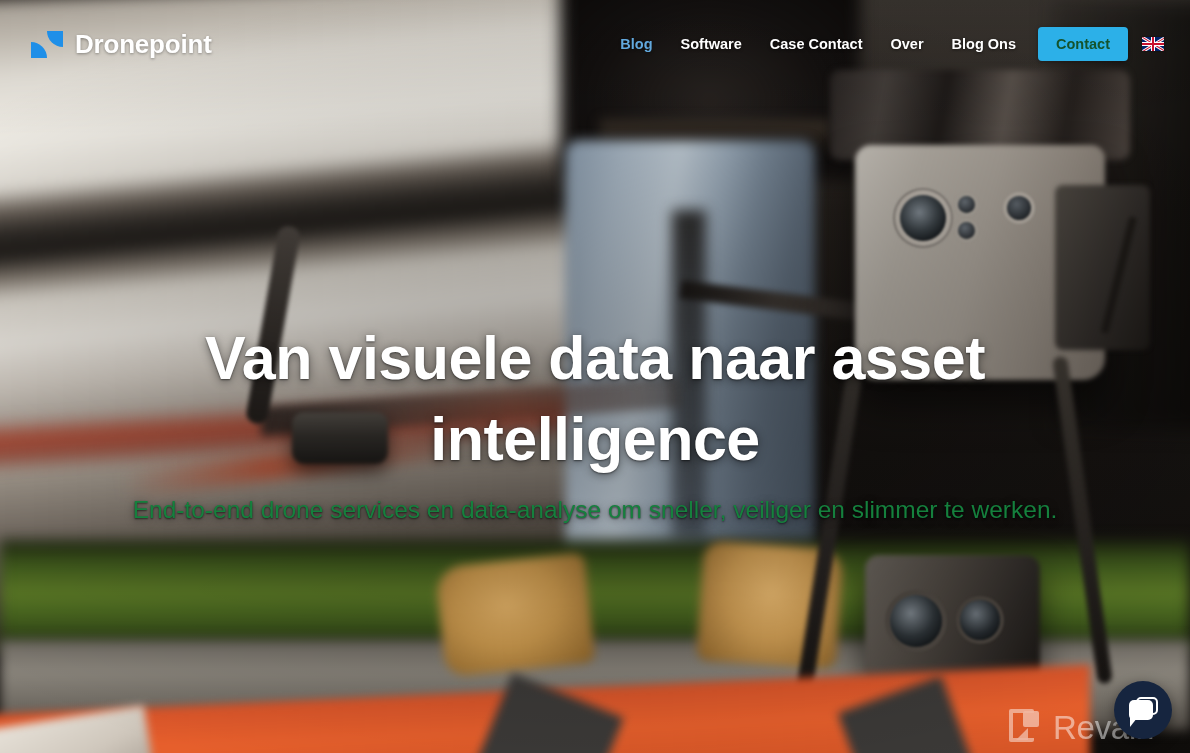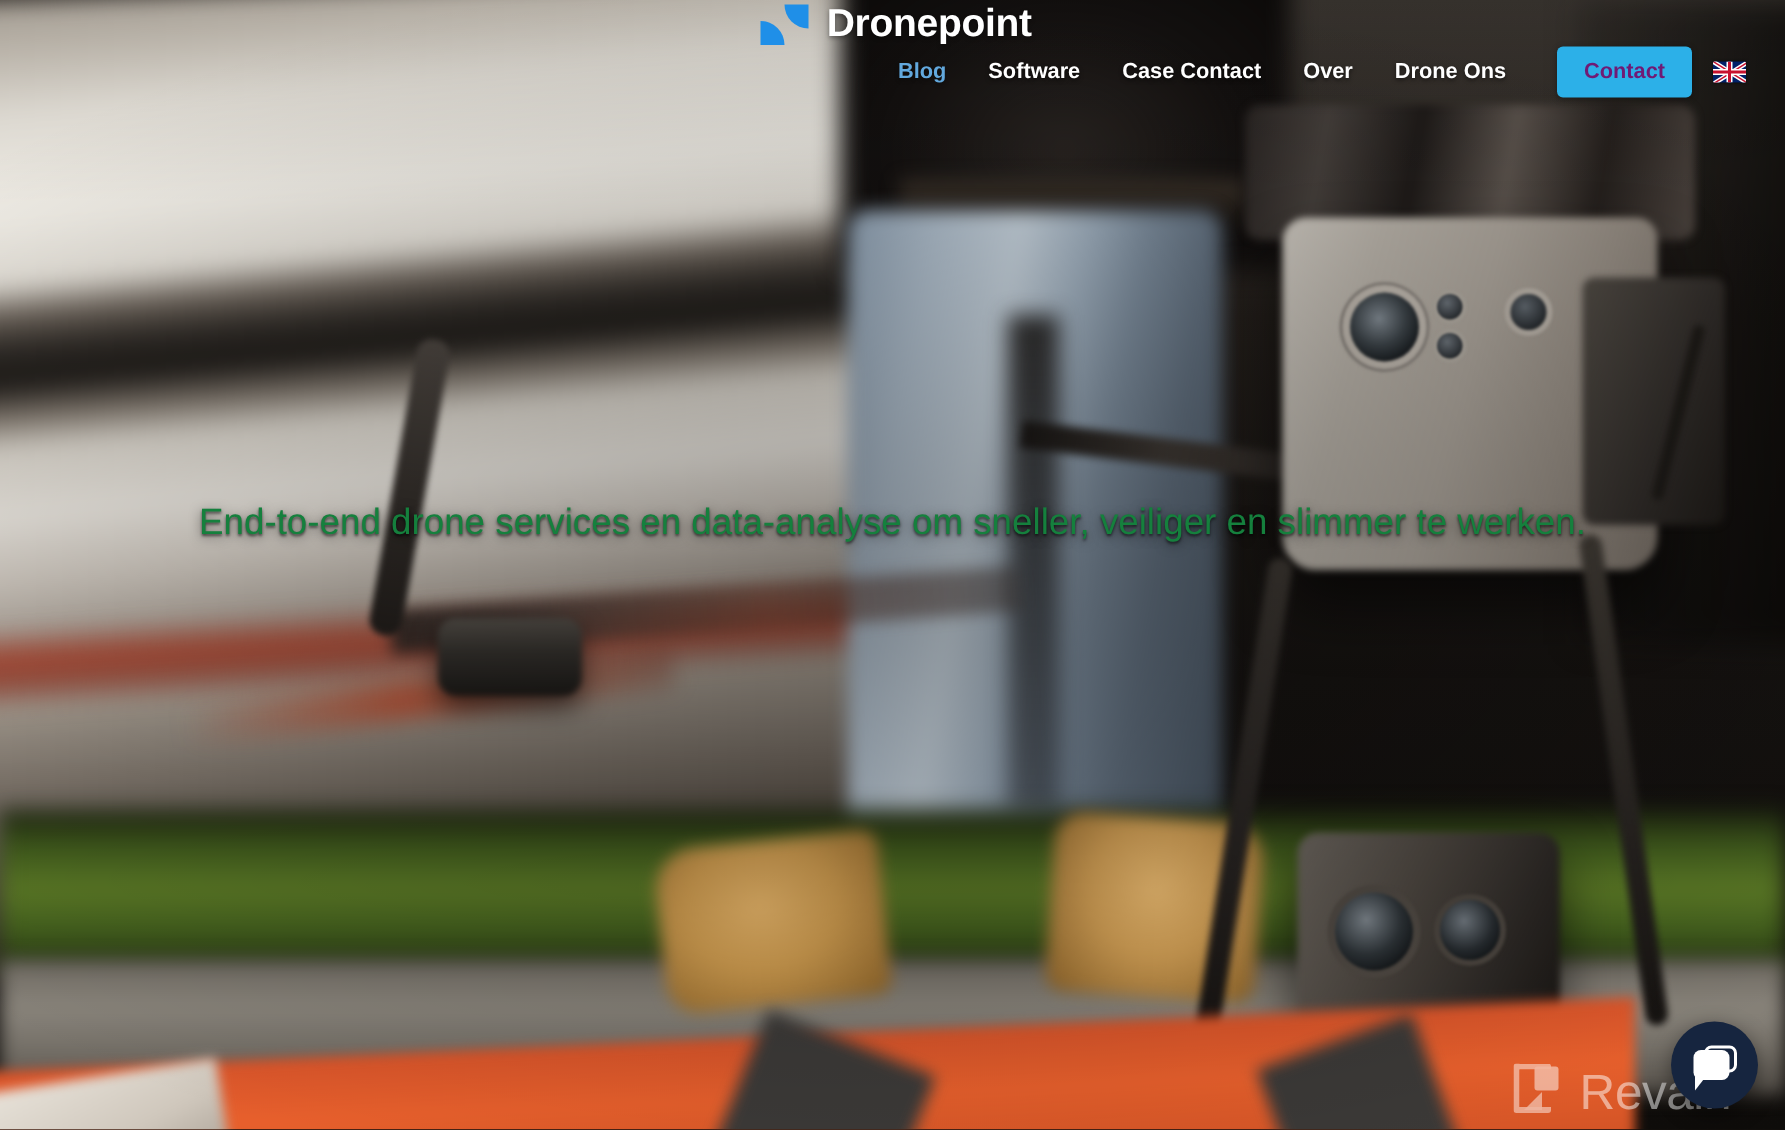--- a/index.html
+++ b/index.html
@@ -264,21 +264,20 @@
       radial-gradient(ellipse 70% 55% at 50% 52%, rgba(0,0,0,.30) 0%, rgba(0,0,0,.12) 60%, rgba(0,0,0,0) 100%),
       linear-gradient(180deg, rgba(0,0,0,.10) 0%, rgba(0,0,0,0) 18%);
   }
 
   
   .header {
     position:absolute; left:0; top:0; width:100%; height:88px;
     display:flex; align-items:center;
     padding:0 26px 0 30px;
     z-index:30;
-    flex-direction:column;
   }
   .brand { display:flex; align-items:center; gap:11px; }
   .brand-mark { position:relative; width:34px; height:30px; }
   .brand-mark .blade-tr {
     position:absolute; left:17px; top:2px; width:16px; height:16px;
     background:#1f8fe8;
     border-radius:0 0 0 100%;
     transform:rotate(0deg);
   }
   .brand-mark .blade-bl {
@@ -298,24 +297,24 @@
   .nav-item {
     color:#ffffff; font-size:14.5px; font-weight:700;
     padding:6px 14px; white-space:nowrap;
     text-shadow:0 1px 3px rgba(0,0,0,.55);
     cursor:pointer; display:flex; align-items:center; gap:7px;
   }
   .nav-item.active { color:#62a8dd; text-shadow:0 1px 3px rgba(0,0,0,.35); }
   .nav-caret { font-size:13px; font-weight:700; line-height:1; }
 
   .btn-contact {
-    background:#2cb0e8; color:#701a75;
+    background:#2cb0e8; color:#14532d;
     font-size:14.5px; font-weight:700;
     padding:9px 18px; border-radius:4px;
-    margin-left:20px; border:none; cursor:pointer;
+    margin-left:8px; border:none; cursor:pointer;
     box-shadow:0 1px 4px rgba(0,0,0,.35);
   }
   .flag {
     width:22px; height:14px; margin-left:14px;
     position:relative; overflow:hidden; border-radius:1px;
     background:#012169; cursor:pointer; flex:none;
     box-shadow:0 0 2px rgba(0,0,0,.6);
   }
   .flag i { position:absolute; display:block; }
   .flag .d1 { left:-4px; top:6px; width:32px; height:2.6px; background:#fff; transform:rotate(32deg); }
@@ -466,40 +465,41 @@
 
     <a class="nav-item">
       <span>Case Contact</span>
     </a>
 
     <a class="nav-item">
       <span>Over</span>
     </a>
 
     <a class="nav-item">
-      <span>Drone Ons</span>
+      <span>Blog Ons</span>
     </a>
 
     <button class="btn-contact">Contact</button>
 
     <span class="flag">
       <i class="d1"></i>
         <i class="d2"></i>
         <i class="d3"></i>
         <i class="d4"></i>
       <i class="ch"></i>
         <i class="cv"></i>
         <i class="ch2"></i>
         <i class="cv2"></i>
     </span>
 
   </nav>
 </div>
 
 <div class="hero-text">
+  <h1 class="hero-title">Van visuele data naar asset intelligence</h1>
   <p class="hero-sub">End-to-end drone services en data-analyse om sneller, veiliger en slimmer te werken.</p>
 </div>
 
 <div class="watermark">
   <span class="wm-mark">
     <i class="br"></i>
       <i class="sq"></i>
       <i class="tri"></i>
   </span>
   <span class="wm-text">Revain</span>

